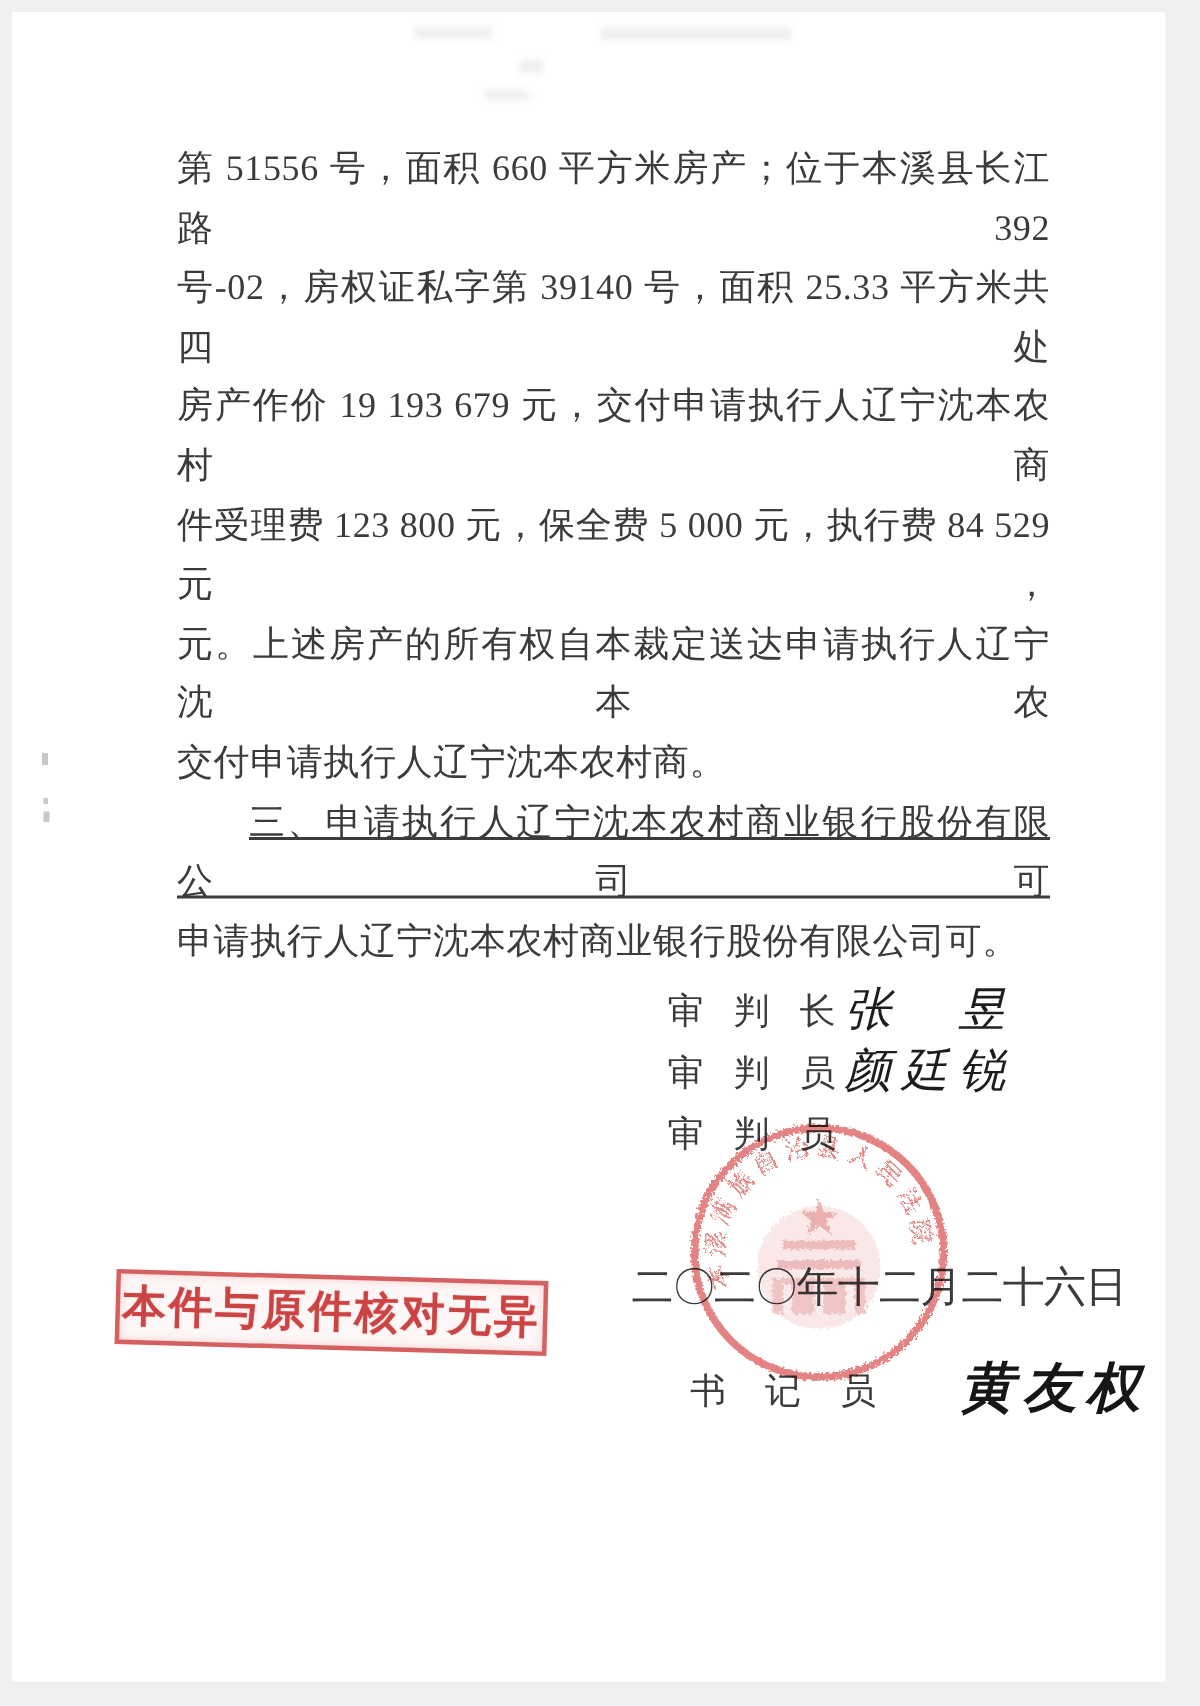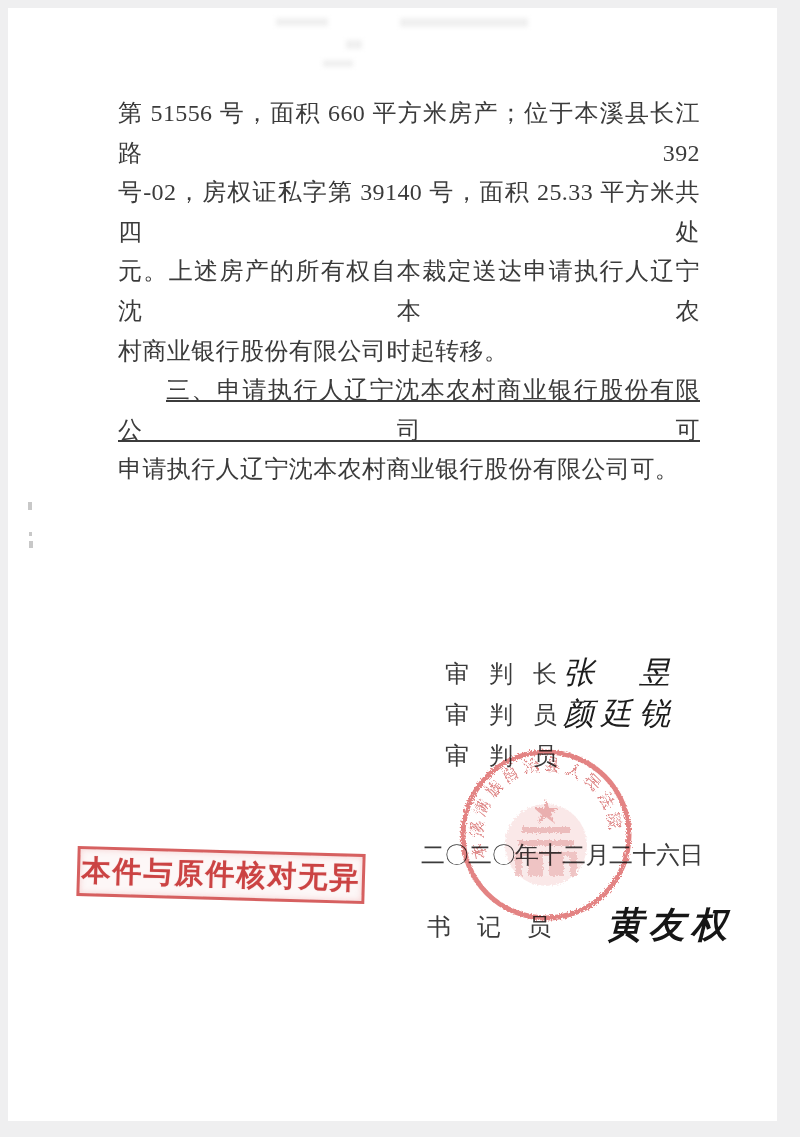--- a/index.html
+++ b/index.html
@@ -31,24 +31,24 @@
     position:absolute;left:118px;top:-6px;
     font-size:31px;font-weight:normal;font-style:italic;letter-spacing:7px;
     color:#1d1d1d;white-space:nowrap;
   }
   .row1{top:640px;}
   .row2{top:681px;}
   .row3{top:722px;}
   
   .date-line{
     position:absolute;left:413px;top:831px;z-index:2;
-    font-size:24px;letter-spacing:-0.5px;color:#3b3b3b;white-space:nowrap;
+    font-size:28px;letter-spacing:-0.5px;color:#3b3b3b;white-space:nowrap;
   }
   
-  .clerk-row{position:absolute;left:419px;top:903px;width:320px;color:#3b3b3b;}
+  .clerk-row{position:absolute;left:452px;top:903px;width:320px;color:#3b3b3b;}
   .clerk-role{display:inline-block;font-size:24px;letter-spacing:26px;}
   .clerk-name{
     position:absolute;left:136px;top:-10px;
     font-size:36px;font-weight:bold;font-style:italic;letter-spacing:6px;
     color:#161616;white-space:nowrap;margin-left:44px;
   }
   
   .seal{
     position:absolute;left:450px;top:739px;width:176px;height:176px;
     z-index:3;mix-blend-mode:multiply;opacity:0.9;pointer-events:none;
@@ -87,22 +87,24 @@
   <div class="ghost g2"></div>
   <div class="ghost g3"></div>
   <div class="ghost g4"></div>
   <div class="mark m1"></div>
   <div class="mark m2"></div>
   <div class="mark m3"></div>
 
   <div class="body-text">
     <div class="line j">第 51556 号，面积 660 平方米房产；位于本溪县长江路 392</div>
     <div class="line j">号-02，房权证私字第 39140 号，面积 25.33 平方米共四处</div>
+    <div class="line j">房产作价 19 193 679 元，交付申请执行人辽宁沈本农村商</div>
+    <div class="line j">件受理费 123 800 元，保全费 5 000 元，执行费 84 529 元，</div>
     <div class="line j">元。上述房产的所有权自本裁定送达申请执行人辽宁沈本农</div>
-    <div class="line">村商业银行股份有限公司时起转移。</div>
+    <div class="line">交付申请执行人辽宁沈本农村商。</div>
     <div class="line j indent">三、申请执行人辽宁沈本农村商业银行股份有限公司可</div>
     <div class="line">申请执行人辽宁沈本农村商业银行股份有限公司可。</div>
   </div>
 
   <div class="sig-row row1">
     <span class="sig-role">审判长</span>
     <span class="sig-name">张　昱</span>
   </div>
   <div class="sig-row row2">
     <span class="sig-role">审判员</span>

